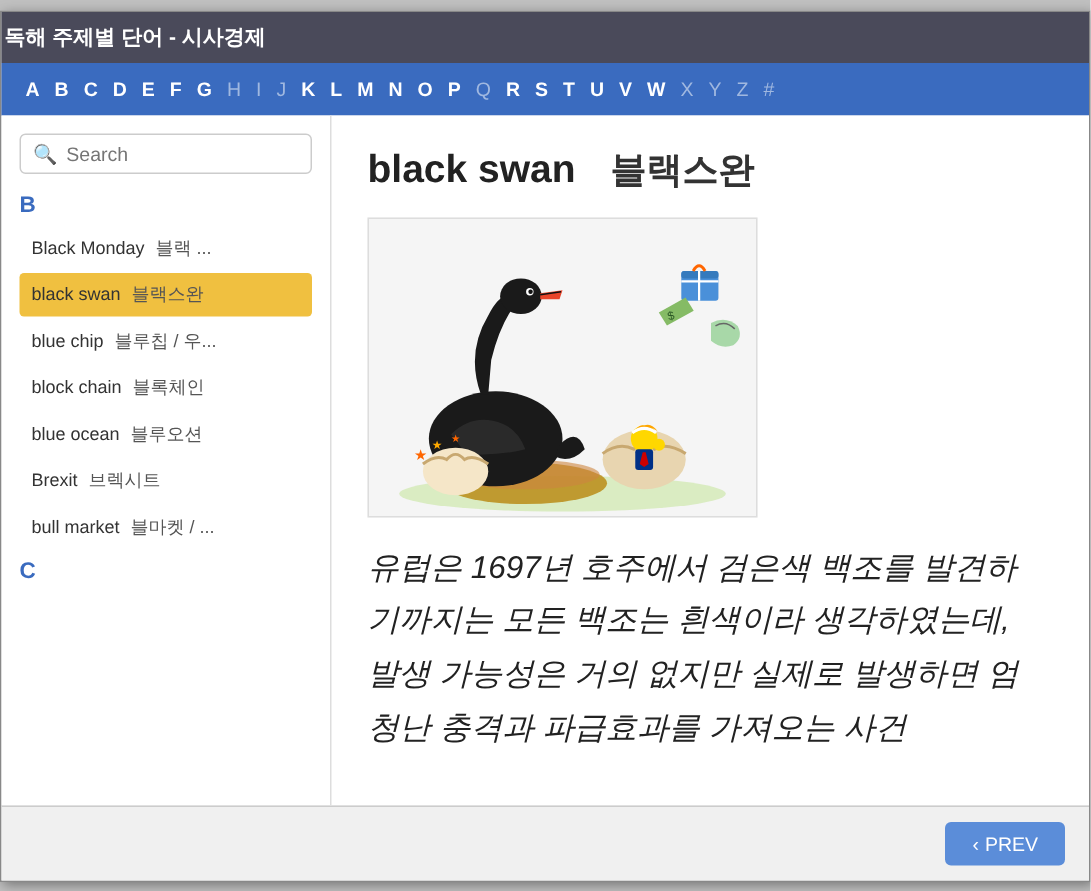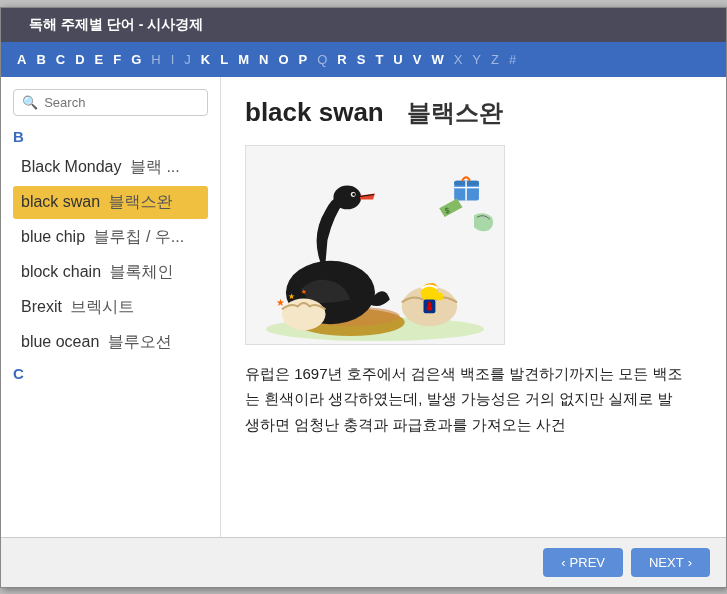--- a/index.html
+++ b/index.html
@@ -13,21 +13,21 @@
     }
     .window {
       width: 727px;
       background: #f0f0f0;
       border: 1px solid #888;
       box-shadow: 2px 2px 8px rgba(0,0,0,0.4);
     }
     .title-bar {
       background: #4a4a5a;
       color: white;
-      padding: 8px 28px;
+      padding: 8px 2px;
       font-size: 14px;
       font-weight: bold;
     }
     .alphabet-bar {
       background: #3a6bbf;
       padding: 8px 12px;
       display: flex;
       flex-wrap: wrap;
       gap: 2px;
     }
@@ -77,21 +77,21 @@
       font-size: 13px;
     }
     .section-letter {
       font-size: 15px;
       font-weight: bold;
       color: #3a6bbf;
       margin: 6px 0 6px 0;
     }
     .list-item {
       padding: 6px 8px;
-      font-size: 16px;
+      font-size: 12px;
       cursor: pointer;
       border-radius: 3px;
       margin-bottom: 2px;
       color: #333;
     }
     .list-item.active {
       background: #f0c040;
       color: #333;
     }
     .list-item .en {
@@ -128,24 +128,25 @@
       align-items: center;
       justify-content: center;
       position: relative;
       overflow: hidden;
     }
     .swan-illustration {
       width: 100%;
       height: 100%;
     }
     .definition-text {
-      font-size: 15px;
+      font-size: 21px;
       line-height: 1.7;
       color: #222;
       max-width: 440px;
+      font-style: italic;
     }
     .footer {
       background: #f0f0f0;
       border-top: 1px solid #ccc;
       padding: 10px 16px;
       display: flex;
       justify-content: flex-end;
       gap: 8px;
     }
     .nav-button {
@@ -221,26 +222,30 @@
       </div>
       <div class="list-item">
         <span class="en">blue chip</span>
         <span class="ko">블루칩 / 우...</span>
       </div>
       <div class="list-item">
         <span class="en">block chain</span>
         <span class="ko">블록체인</span>
       </div>
       <div class="list-item">
+        <span class="en">blue ocean</span>
+        <span class="ko">블루오션</span>
+      </div>
+      <div class="list-item">
         <span class="en">Brexit</span>
         <span class="ko">브렉시트</span>
       </div>
       <div class="list-item">
-        <span class="en">blue ocean</span>
-        <span class="ko">블루오션</span>
+        <span class="en">bull market</span>
+        <span class="ko">블마켓 / ...</span>
       </div>
 
       <div class="section-letter">C</div>
     </div>
 
     <div class="content-area">
 
       <div class="word-title">
         <span>black swan</span>
         <span class="ko-title">블랙스완</span>
@@ -309,18 +314,14 @@
 
       <div class="definition-text">유럽은 1697년 호주에서 검은색 백조를 발견하기까지는 모든 백조는 흰색이라 생각하였는데, 발생 가능성은 거의 없지만 실제로 발생하면 엄청난 충격과 파급효과를 가져오는 사건</div>
     </div>
   </div>
 
   <div class="footer">
     <button class="nav-button">
       <span>‹</span>
       <span>PREV</span>
     </button>
-    <button class="nav-button">
-      <span>NEXT</span>
-      <span>›</span>
-    </button>
   </div>
 </div>
 
 </body></html>

